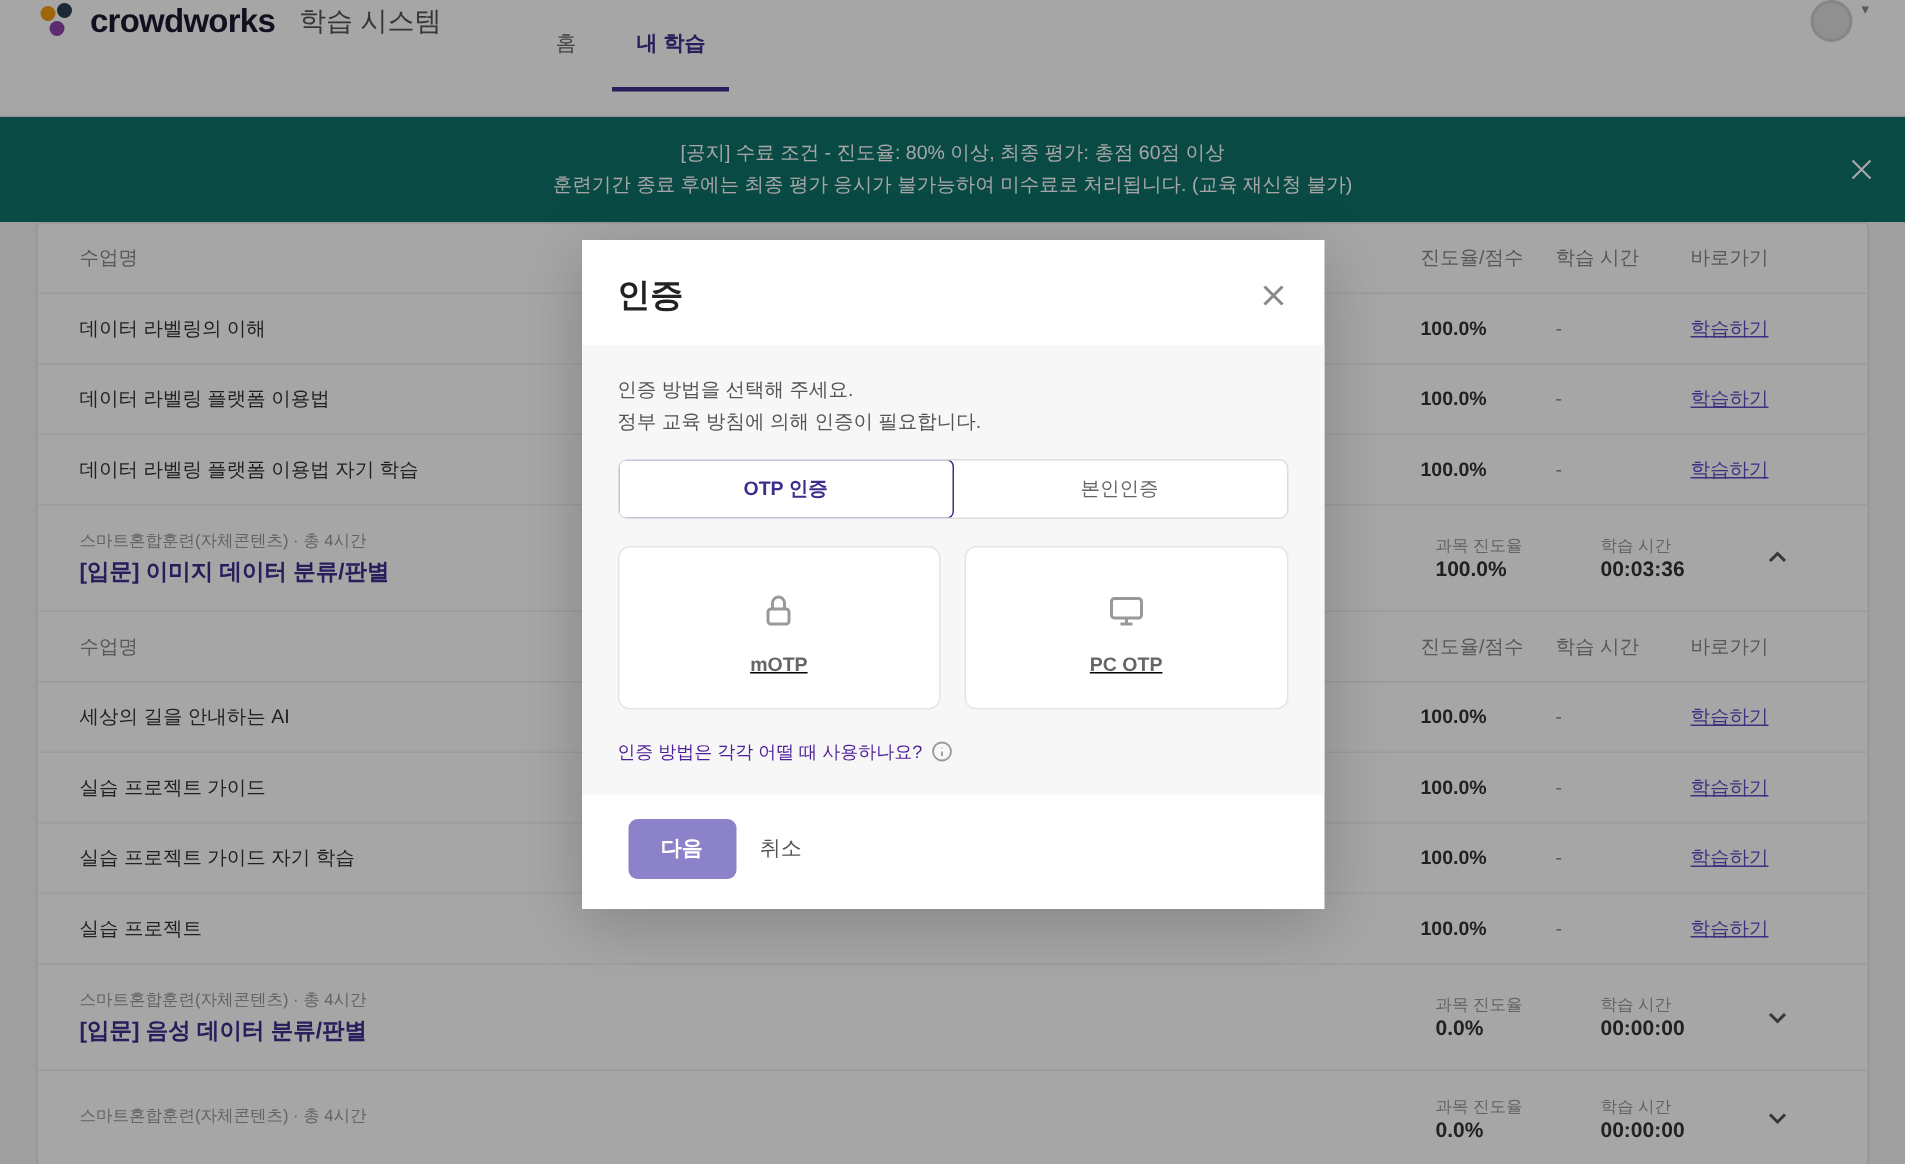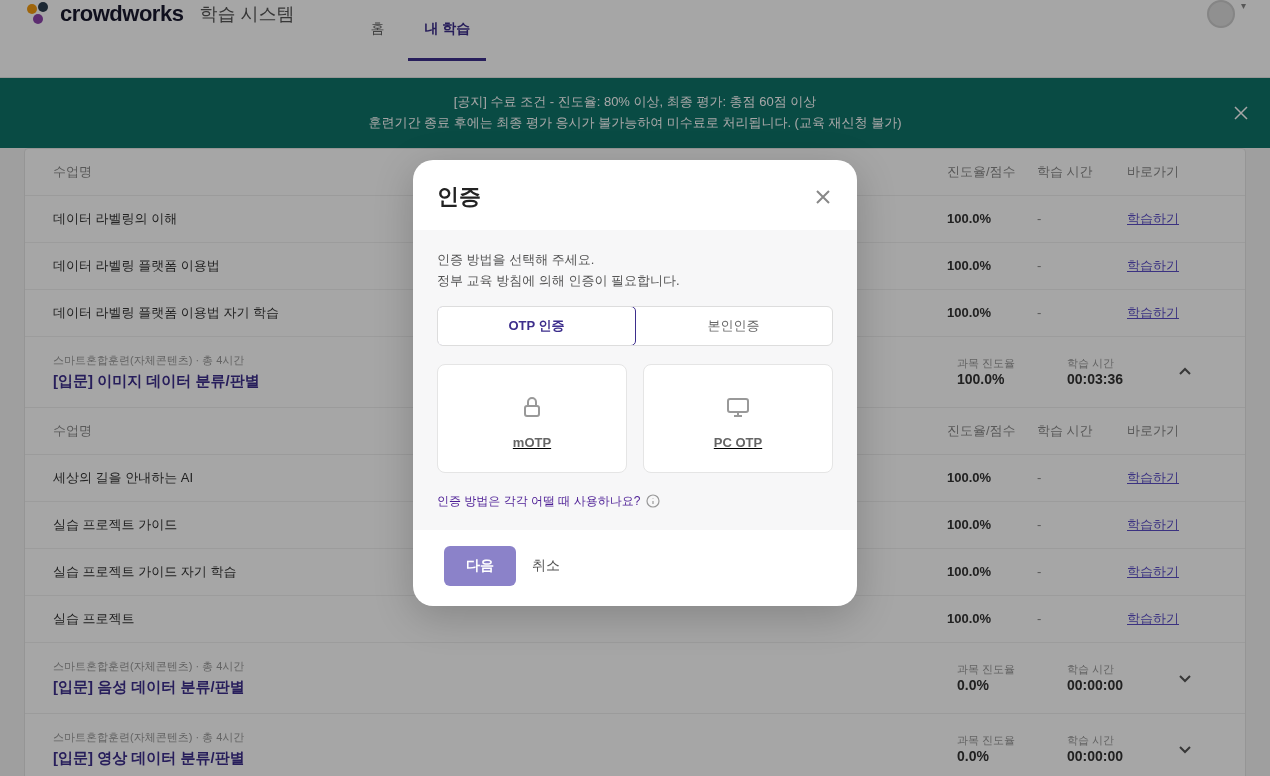--- a/index.html
+++ b/index.html
@@ -37,21 +37,21 @@
 
 .section { display: grid; grid-template-columns: 1fr 110px 110px 40px; padding: 16px 28px; border-bottom: 1px solid #eee; align-items: center; }
 .section-meta { font-size: 11px; color: #999; margin-bottom: 4px; }
 .section-title { font-size: 15px; font-weight: 700; color: #3d2e8c; }
 .section-stat-label { font-size: 11px; color: #999; }
 .section-stat-value { font-size: 14px; font-weight: 700; color: #333; }
 .chevron { cursor: pointer; color: #666; text-align: center; }
 
 
 .overlay { position: absolute; inset: 0; background: rgba(0,0,0,0.35); display: flex; align-items: flex-start; justify-content: center; padding-top: 160px; }
-.modal { background: #fff; width: 444px; border-radius: 20px; overflow: hidden; box-shadow: 0 10px 40px rgba(0,0,0,0.2); }
+.modal { background: #fff; width: 495px; border-radius: 0; overflow: hidden; box-shadow: 0 10px 40px rgba(0,0,0,0.2); }
 .modal-head { display: flex; justify-content: space-between; align-items: center; padding: 22px 24px 18px; }
 .modal-title { font-size: 22px; font-weight: 700; color: #222; }
 .modal-close { cursor: pointer; color: #666; }
 .modal-body { background: #f7f7f8; padding: 20px 24px; }
 .modal-desc { font-size: 13px; color: #555; line-height: 1.6; margin-bottom: 14px; }
 .seg { display: flex; border: 1px solid #ddd; border-radius: 6px; overflow: hidden; background: #fff; }
 .seg-item { flex: 1; text-align: center; padding: 10px; font-size: 13px; cursor: pointer; color: #666; }
 .seg-item.active { color: #3d2e8c; font-weight: 700; border: 1px solid #3d2e8c; border-radius: 5px; margin: -1px; background: #fff; }
 .cards { display: flex; gap: 16px; margin-top: 18px; }
 .opt { flex: 1; background: #fff; border: 1px solid #e5e5e5; border-radius: 8px; padding: 28px 12px 22px; text-align: center; cursor: pointer; text-decoration: underline; }
@@ -194,21 +194,20 @@
       <div class="chevron">
         <svg width="16" height="16" viewBox="0 0 16 16" fill="none" stroke="#555" stroke-width="2">
             <path d="M3 6l5 5 5-5"></path>
           </svg>
       </div>
     </div>
 
     <div class="section" style="border-bottom:none;">
       <div>
         <div class="section-meta">스마트혼합훈련(자체콘텐츠) · 총 4시간</div>
-        <div class="section-title">[입문] 영상 데이터 분류/판별</div>
       </div>
       <div>
         <div class="section-stat-label">과목 진도율</div>
         <div class="section-stat-value">0.0%</div>
       </div>
       <div>
         <div class="section-stat-label">학습 시간</div>
         <div class="section-stat-value">00:00:00</div>
       </div>
       <div class="chevron">

